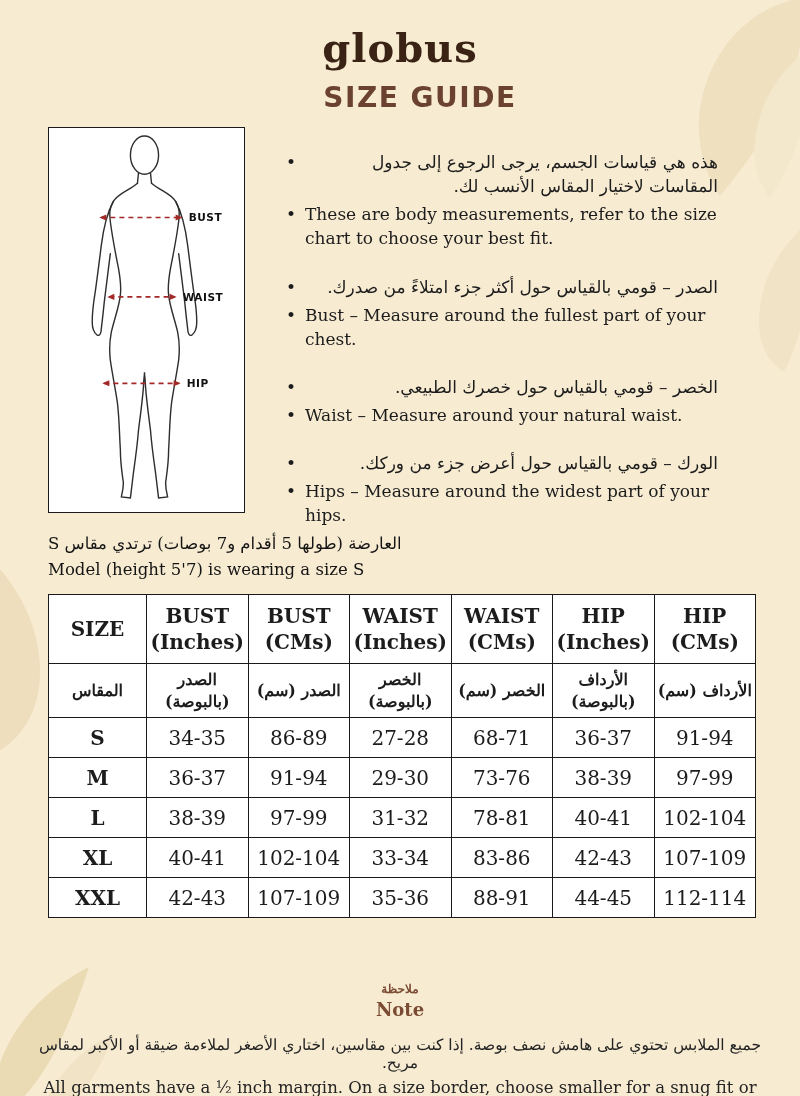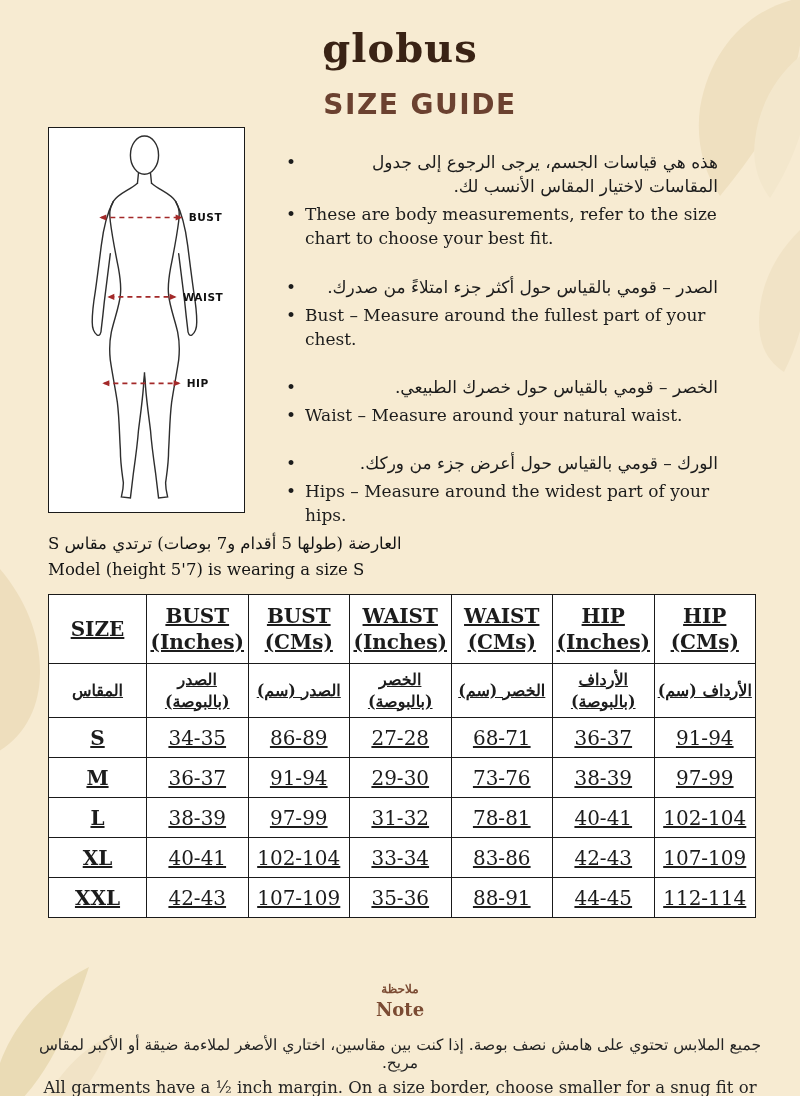--- a/index.html
+++ b/index.html
@@ -15,21 +15,21 @@
   .content { position:absolute; inset:0; z-index:1; }
 
   .brand {
     position:absolute; top:24px; left:0; right:0;
     text-align:center;
     font-family:"DejaVu Serif", serif;
     font-weight:bold; font-size:40px; letter-spacing:1px;
     color:#3a2315;
   }
   .title {
-    position:absolute; top:88px; left:0; right:0;
+    position:absolute; top:81px; left:0; right:0;
     text-align:center;
     font-family:"DejaVu Sans", sans-serif;
     font-weight:bold; font-size:28px; letter-spacing:1.5px;
     color:#6b4130;
     padding-left:40px;
   }
 
   .figure-box {
     position:absolute; left:48px; top:127px;
     width:197px; height:386px;
@@ -49,21 +49,20 @@
 
   .model-note {
     position:absolute; left:48px; top:531px;
     font-size:16.5px; line-height:1.6; color:#141414;
   }
 
   .size-table {
     position:absolute; left:48px; top:594px; width:708px;
     border-collapse:collapse; background:#ffffff;
     table-layout:fixed;
-    text-decoration:underline;
   }
   .size-table th, .size-table td {
     border:1.6px solid #1a1a1a;
     text-align:center; vertical-align:middle;
     overflow:hidden;
   }
   .en-head th {
     font-size:20px; font-weight:bold;
     white-space:pre-line; line-height:1.3;
     padding:8px 2px; height:66px;

